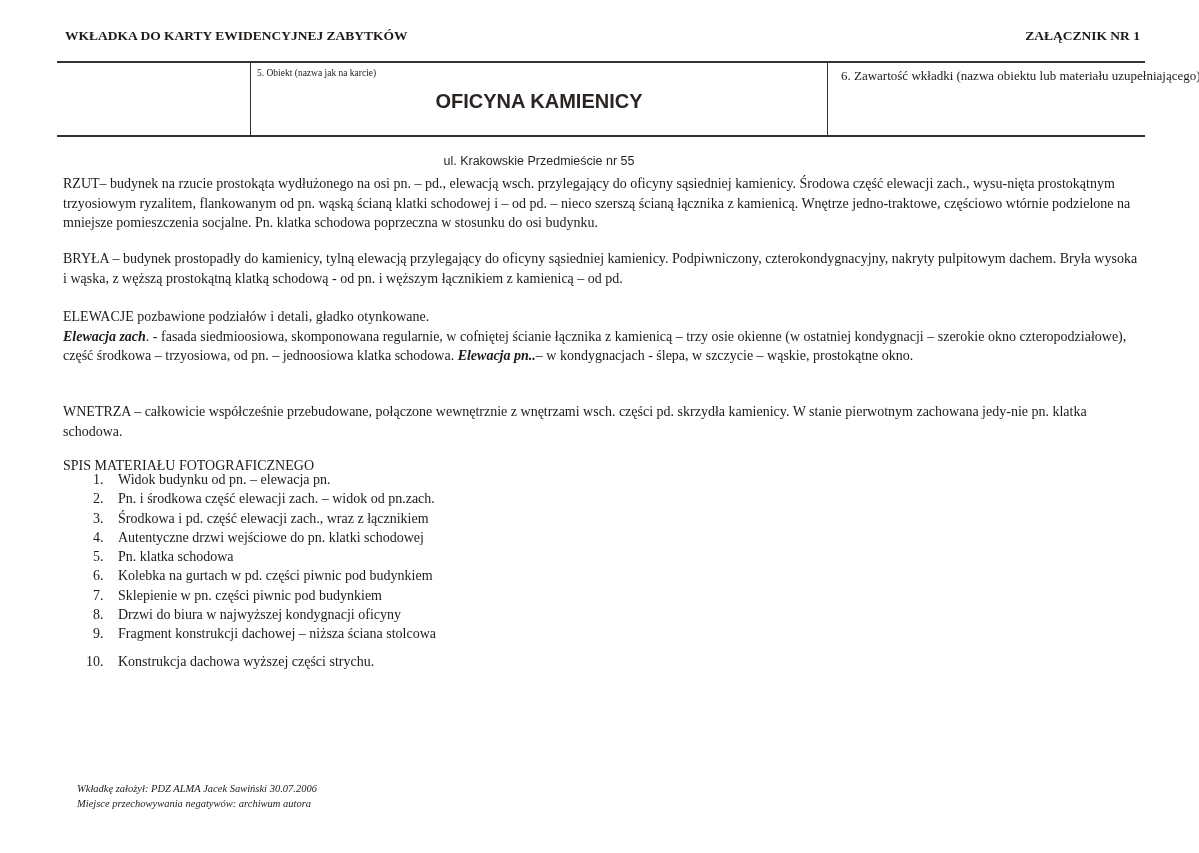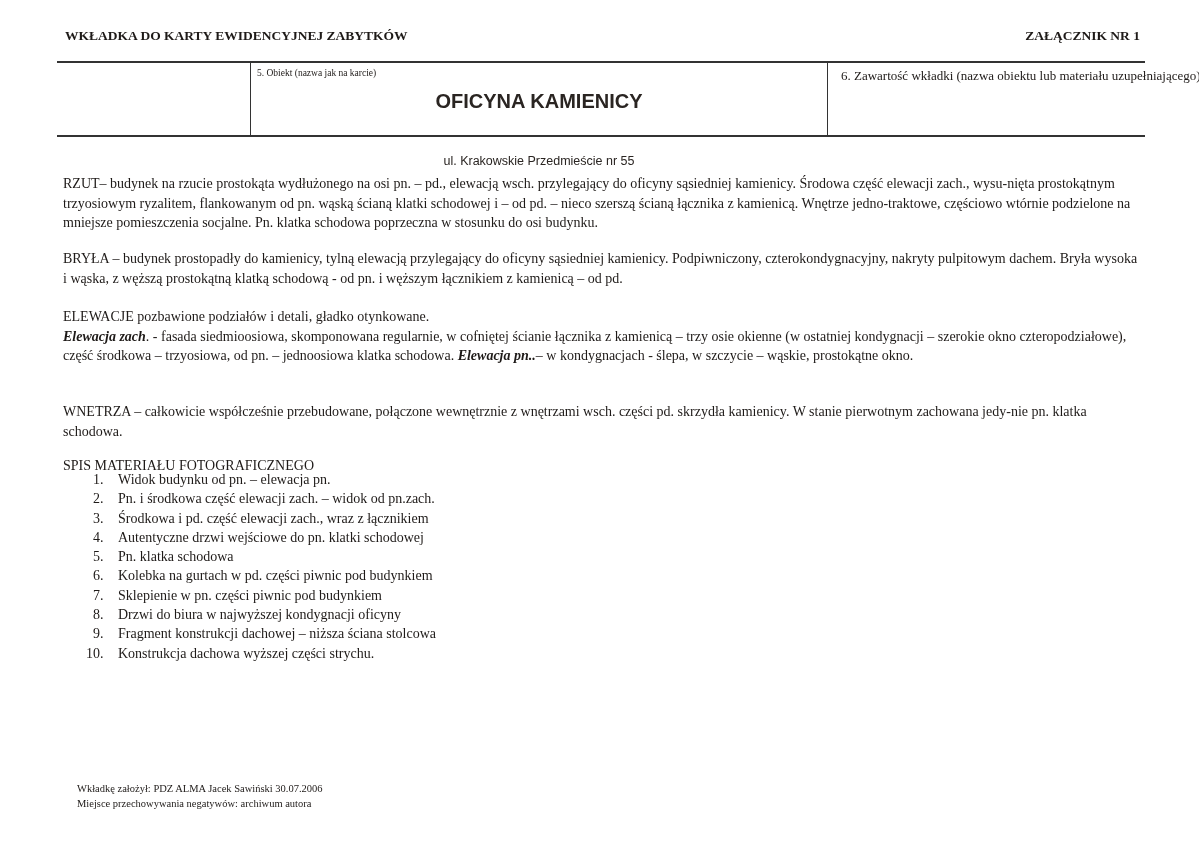--- a/index.html
+++ b/index.html
@@ -140,20 +140,21 @@
     .photo-list li { position: relative; padding-left: 25px; white-space: nowrap; }
     .photo-list .num { position: absolute; left: 0; top: 0; }
 
     .footer {
       position: absolute;
       left: 77px;
       top: 781px;
       font-family: "Liberation Serif", serif;
       font-size: 10.5px;
       line-height: 15px;
+      font-style: italic;
     }
   </style>
 </head>
 <body>
 
 <div class="page-header">
   <span class="title">WKŁADKA DO KARTY EWIDENCYJNEJ ZABYTKÓW</span>
   <span class="annex">ZAŁĄCZNIK NR 1</span>
 </div>
 
@@ -194,19 +195,19 @@
 <ol class="photo-list">
   <li><span class="num">1.</span><span>Widok budynku od pn. – elewacja pn.</span></li>
   <li><span class="num">2.</span><span>Pn. i środkowa  część elewacji zach. – widok od pn.zach.</span></li>
   <li><span class="num">3.</span><span>Środkowa i pd. część elewacji zach., wraz z łącznikiem</span></li>
   <li><span class="num">4.</span><span>Autentyczne drzwi wejściowe do pn. klatki schodowej</span></li>
   <li><span class="num">5.</span><span>Pn. klatka schodowa</span></li>
   <li><span class="num">6.</span><span>Kolebka na gurtach w pd. części piwnic pod budynkiem</span></li>
   <li><span class="num">7.</span><span>Sklepienie w pn. części piwnic pod budynkiem</span></li>
   <li><span class="num">8.</span><span>Drzwi do biura  w najwyższej kondygnacji oficyny</span></li>
   <li><span class="num">9.</span><span>Fragment konstrukcji dachowej – niższa ściana stolcowa</span></li>
-  <li style="padding-left:25px;"><span class="num" style="left:-7px;">10.</span><span>Konstrukcja dachowa wyższej części strychu.</span></li>
+  <li style="padding-left:25px;margin-top:8px;"><span class="num" style="left:-7px;">10.</span><span>Konstrukcja dachowa wyższej części strychu.</span></li>
 </ol>
 
 <div class="footer">
   <div>Wkładkę założył: PDZ ALMA Jacek Sawiński   30.07.2006</div>
   <div>Miejsce przechowywania negatywów: archiwum autora</div>
 </div>
 
 </body></html>

